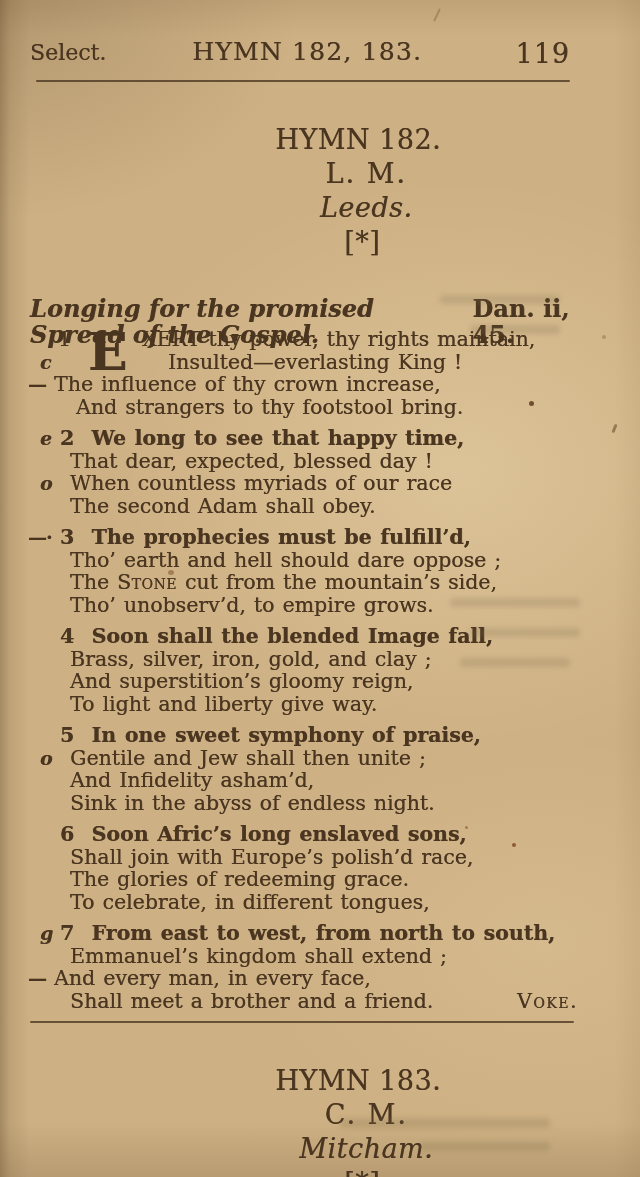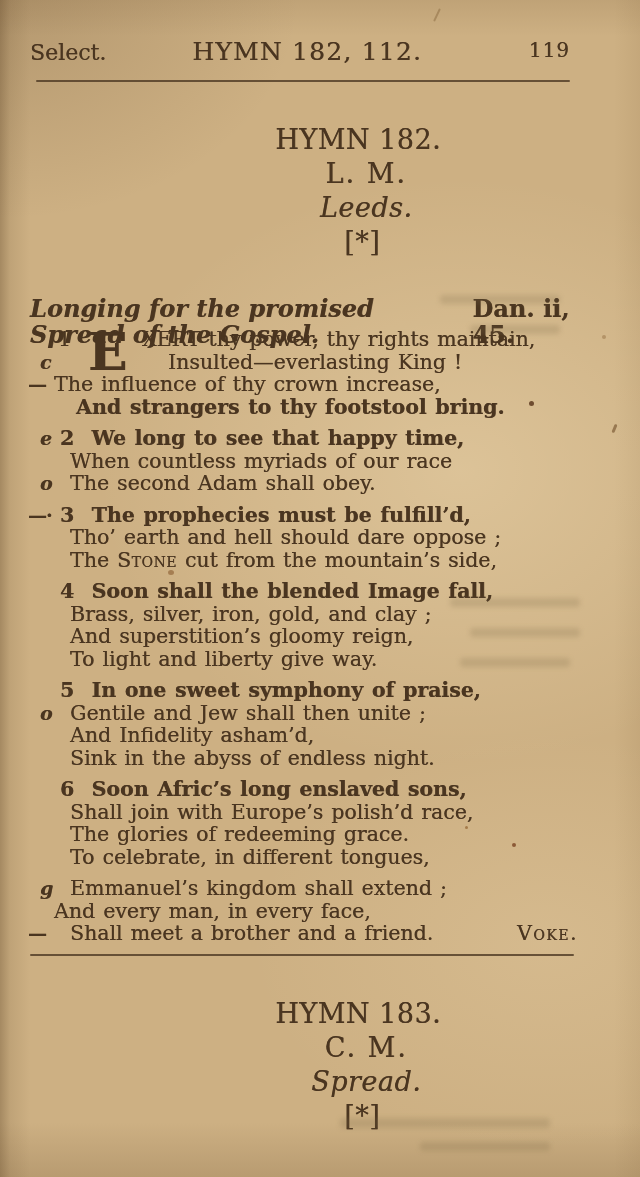--- a/index.html
+++ b/index.html
@@ -15,21 +15,21 @@
       linear-gradient(to left, rgba(120,90,50,0.10) 0px, rgba(120,90,50,0) 26px),
       linear-gradient(to bottom, rgba(110,80,45,0.14) 0px, rgba(110,80,45,0) 36px),
       linear-gradient(to top, rgba(100,72,40,0.20) 0px, rgba(100,72,40,0) 55px);
   }
   .ink { text-shadow:0.35px 0 rgba(74,53,32,0.75); }
 
   
   .header { position:relative; height:72px; }
   .h-left  { position:absolute; left:30px;  top:40px; font-size:22px; }
   .h-center{ position:absolute; left:48%; transform:translateX(-50%); top:37px; font-size:25px; letter-spacing:1.2px; }
-  .h-right { position:absolute; right:70px; top:38px; font-size:20px; letter-spacing:1px; }
+  .h-right { position:absolute; right:70px; top:38px; font-size:27px; letter-spacing:1px; }
 
   .rule { height:2px; background:#4f3a24; opacity:.82; border-radius:2px; }
   .rule-1 { margin:8px 70px 0 36px; }
   .rule-2 { margin:9px 66px 0 30px; }
 
   
   .hymn-head { text-align:center; margin-top:7px; font-size:27px; line-height:34px; white-space:pre; letter-spacing:0.5px;margin-left:22px; }
   .hm    { margin-left:16px; letter-spacing:2px; }
   .htune { margin-left:16px; font-style:italic; }
   .hmark { margin-left:8px; }
@@ -58,21 +58,21 @@
   .smudge { position:absolute; background:rgba(125,105,70,0.22); filter:blur(2.5px); border-radius:4px; }
   .speck  { position:absolute; border-radius:50%; }
 </style>
 </head>
 <body>
 
 <div class="page ink">
 
   <div class="header">
     <span class="h-left">Select.</span>
-    <span class="h-center">HYMN 182, 112.</span>
+    <span class="h-center">HYMN 182, 183.</span>
     <span class="h-right">119</span>
   </div>
   <div class="rule rule-1"></div>
 
   <section class="hymn">
     <div class="hymn-head">
       <span class="ht">HYMN 182.</span>
       <span class="hm">L. M.</span>
       <span class="htune">Leeds.</span>
       <span class="hmark">[*]</span>
@@ -83,34 +83,36 @@
     </div>
     <div class="verses">
         <div class="verse dc">
           <span class="dc-num">1</span>
           <span class="dropcap">E</span>
           <div class="line dc1">XERT thy power, thy rights maintain,</div>
           <div class="line dc2">Insulted—everlasting King !</div>
           <span class="marker" style="top: 23px;">c</span>
           <div class="line out">The influence of thy crown increase,</div>
           <span class="marker dash" style="top: 45px;">—</span>
-          <div class="line" style="margin-left: 6px; font-weight: bold;">And strangers to thy footstool bring.</div>
+          <div class="line" style="margin-left: 6px;">And strangers to thy footstool bring.</div>
         </div>
         <div class="verse">
           <div class="line first">2  We long to see that happy time,</div>
           <span class="marker" style="top: 0px;">e</span>
+          <div class="line">That dear, expected, blessed day !</div>
           <div class="line">When countless myriads of our race</div>
           <span class="marker" style="top: 45px;">o</span>
           <div class="line">The second Adam shall obey.</div>
         </div>
         <div class="verse">
           <div class="line first">3  The prophecies must be fulfill’d,</div>
           <span class="marker dash" style="top: 0px;">—·</span>
           <div class="line">Tho’ earth and hell should dare oppose ;</div>
           <div class="line">The <span class="sc">Stone</span> cut from the mountain’s side,</div>
+          <div class="line">Tho’ unobserv’d, to empire grows.</div>
         </div>
         <div class="verse">
           <div class="line first">4  Soon shall the blended Image fall,</div>
           <div class="line">Brass, silver, iron, gold, and clay ;</div>
           <div class="line">And superstition’s gloomy reign,</div>
           <div class="line">To light and liberty give way.</div>
         </div>
         <div class="verse">
           <div class="line first">5  In one sweet symphony of praise,</div>
           <div class="line">Gentile and Jew shall then unite ;</div>
@@ -118,36 +120,37 @@
           <div class="line">And Infidelity asham’d,</div>
           <div class="line">Sink in the abyss of endless night.</div>
         </div>
         <div class="verse">
           <div class="line first">6  Soon Afric’s long enslaved sons,</div>
           <div class="line">Shall join with Europe’s polish’d race,</div>
           <div class="line">The glories of redeeming grace.</div>
           <div class="line">To celebrate, in different tongues,</div>
         </div>
         <div class="verse">
+          <div class="line first">7  From east to west, from north to south,</div>
           <span class="marker" style="top: 0px;">g</span>
           <div class="line">Emmanuel’s kingdom shall extend ;</div>
           <div class="line out">And every man, in every face,</div>
           <span class="marker dash" style="top: 45px;">—</span>
           <div class="line"><span class="attrib">Voke.</span>Shall meet a brother and a friend.</div>
         </div>
       </div>
   </section>
 
   <div class="rule rule-2"></div>
 
   <section class="hymn">
     <div class="hymn-head">
       <span class="ht">HYMN 183.</span>
       <span class="hm">C. M.</span>
-      <span class="htune">Spread.</span>
+      <span class="htune">Mitcham.</span>
       <span class="hmark">[*]</span>
     </div>
 
   </section>
 
   <div class="smudge" style="left:440px; top:295px; width:120px; height:9px;"></div>
   <div class="smudge" style="left:470px; top:325px; width:90px;  height:9px;"></div>
   <div class="smudge" style="left:450px; top:598px; width:130px; height:9px;"></div>
   <div class="smudge" style="left:470px; top:628px; width:110px; height:9px;"></div>
   <div class="smudge" style="left:460px; top:658px; width:110px; height:9px;"></div>

